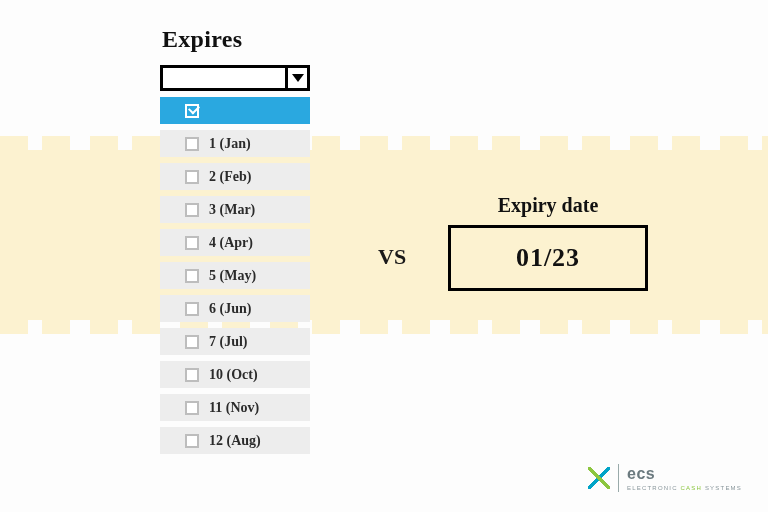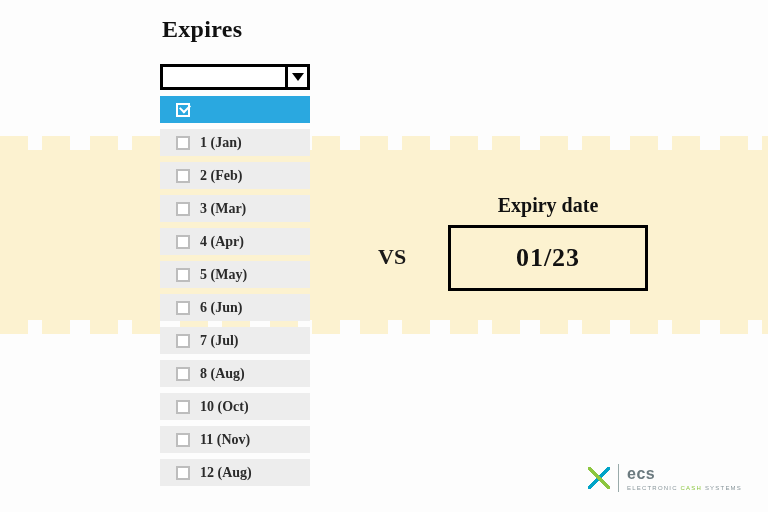--- a/index.html
+++ b/index.html
@@ -40,21 +40,22 @@
     position: absolute;
     left: 160px; top: 16px;
     width: 150px;
   }
   .expires-title {
     font-weight: 800;
     font-size: 24px;
     letter-spacing: .3px;
     color: #111;
     font-family: Georgia, serif;
-    padding: 0 2px 21px 2px;
+    padding: 0 2px 12px 2px;
+    margin-top: 10px;
   }
 
   .combo {
     border: 3px solid #000;
     height: 26px;
     display: flex;
     align-items: stretch;
     background: #fff;
   }
   .combo .field { flex: 1; }
@@ -69,21 +70,21 @@
     border-right: 6px solid transparent;
     border-top: 8px solid #000;
   }
 
   .option {
     height: 27px;
     margin-top: 6px;
     background: #ededed;
     display: flex;
     align-items: center;
-    padding: 0 16px;
+    padding: 0 25px;
     gap: 10px;
   }
   .option.selected {
     background: #2aa8e0;
   }
   .check {
     width: 14px; height: 14px;
     border: 2px solid #bdbdbd;
     background: #fff;
     flex: 0 0 auto;
@@ -232,24 +233,20 @@
       <span class="check"></span>
       <span class="opt-label">5 (May)</span>
     </div>
     <div class="option">
       <span class="check"></span>
       <span class="opt-label">6 (Jun)</span>
     </div>
     <div class="option">
       <span class="check"></span>
       <span class="opt-label">7  (Jul)</span>
-    </div>
-    <div class="option">
-      <span class="check"></span>
-      <span class="opt-label">8 (Aug)</span>
     </div>
     <div class="option">
       <span class="check"></span>
       <span class="opt-label">10 (Oct)</span>
     </div>
     <div class="option">
       <span class="check"></span>
       <span class="opt-label">11 (Nov)</span>
     </div>
     <div class="option">

